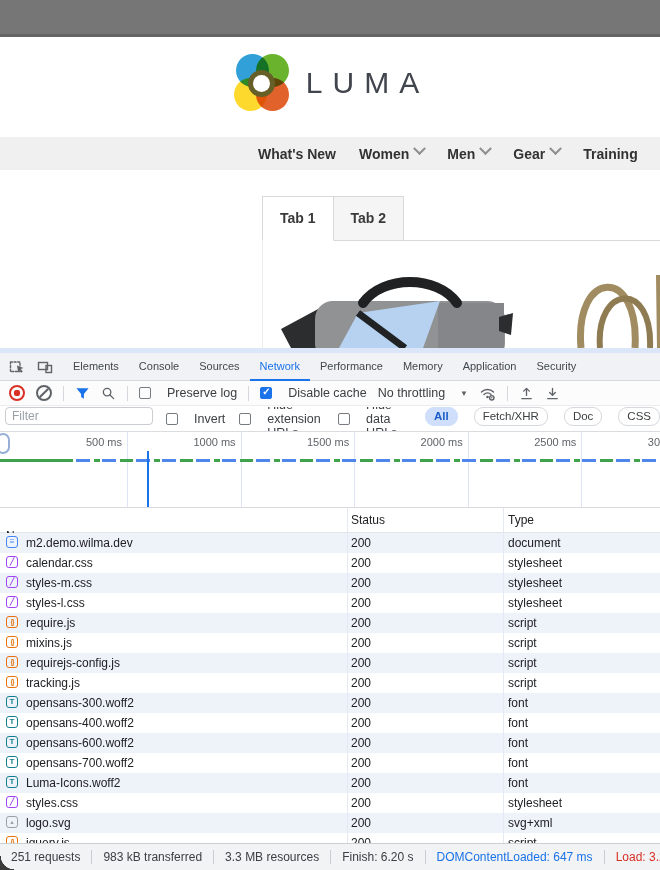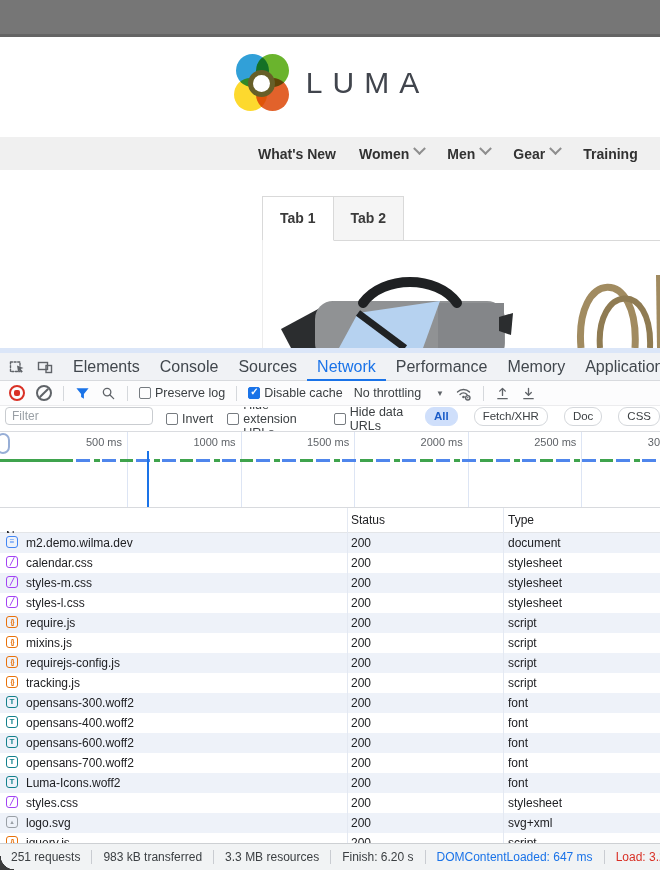--- a/index.html
+++ b/index.html
@@ -42,34 +42,34 @@
 
   
   .devtools{position:absolute;left:0;top:348px;width:660px;height:522px;background:#fff;}
   .dt-topstrip{position:absolute;left:0;top:0;width:660px;height:5px;background:#dbe6f8;}
 
   .dt-tabbar{position:absolute;left:0;top:5px;width:660px;height:28px;background:#f0f2f5;border-bottom:1px solid #d8dade;
              box-sizing:border-box;display:flex;align-items:center;}
   .dt-tabicons{display:flex;align-items:center;gap:12px;padding:0 10px 0 9px;}
   .dt-icon16{width:16px;height:16px;display:block;cursor:pointer;}
   .dt-tabs{display:flex;height:28px;}
-  .dt-tab{padding:0 10px;line-height:27px;font-size:16px;color:#41474d;cursor:pointer;}
+  .dt-tab{padding:0 10px;line-height:27px;font-size:11px;color:#41474d;cursor:pointer;}
   .dt-tab.active{color:#1a73e8;box-shadow:inset 0 -2px 0 #1a73e8;}
 
   .dt-toolbar{position:absolute;left:0;top:33px;width:660px;height:25px;background:#fcfcfd;border-bottom:1px solid #ececee;
               box-sizing:border-box;display:flex;align-items:center;gap:11px;padding-left:9px;font-size:12.5px;color:#3c4043;}
   .tb-divider{width:1px;height:15px;background:#d5d8dc;}
   .rec-btn{width:12px;height:12px;border:2px solid #d93025;border-radius:50%;position:relative;cursor:pointer;}
   .rec-btn::after{content:"";position:absolute;left:3px;top:3px;width:6px;height:6px;background:#d93025;border-radius:2px;}
   .clear-btn{width:12px;height:12px;border:2px solid #5f6368;border-radius:50%;position:relative;cursor:pointer;overflow:hidden;}
   .clear-btn::after{content:"";position:absolute;left:5px;top:-2px;width:2px;height:16px;background:#5f6368;transform:rotate(45deg);}
   .checkbox{width:12px;height:12px;border:1.5px solid #767b80;border-radius:2px;box-sizing:border-box;position:relative;flex:0 0 auto;cursor:pointer;}
   .checkbox.checked{background:#1a73e8;border-color:#1a73e8;}
   .checkbox.checked::after{content:"✓";position:absolute;left:1px;top:-2px;color:#fff;font-size:10px;font-weight:bold;}
-  .cb-group{display:flex;align-items:center;gap:4px;cursor:pointer;}
+  .cb-group{display:flex;align-items:center;gap:16px;cursor:pointer;}
   .throttle{display:flex;align-items:center;gap:15px;cursor:pointer;justify-content:space-between;}
   .throttle .sel-caret{font-size:8px;color:#5f6368;}
 
   .dt-filterrow{position:absolute;left:0;top:59px;width:660px;height:25px;background:#fff;border-bottom:1px solid #dadce0;
                 box-sizing:border-box;display:flex;gap:13px;padding-left:5px;font-size:12.5px;color:#3c4043;overflow:hidden;}
   .filter-input{width:148px;height:18px;border:1px solid #c9ccd0;border-radius:4px;padding:0 6px;font-size:12px;
                 font-family:"Liberation Sans",sans-serif;color:#202124;outline:none;box-sizing:border-box;}
   .filter-input::placeholder{color:#9aa0a6;}
   .pills{display:flex;gap:16px;margin-left:6px;}
   .pill{height:17px;line-height:16px;padding:0 8px;border:1px solid #d5d8dc;border-radius:9px;background:#fff;

